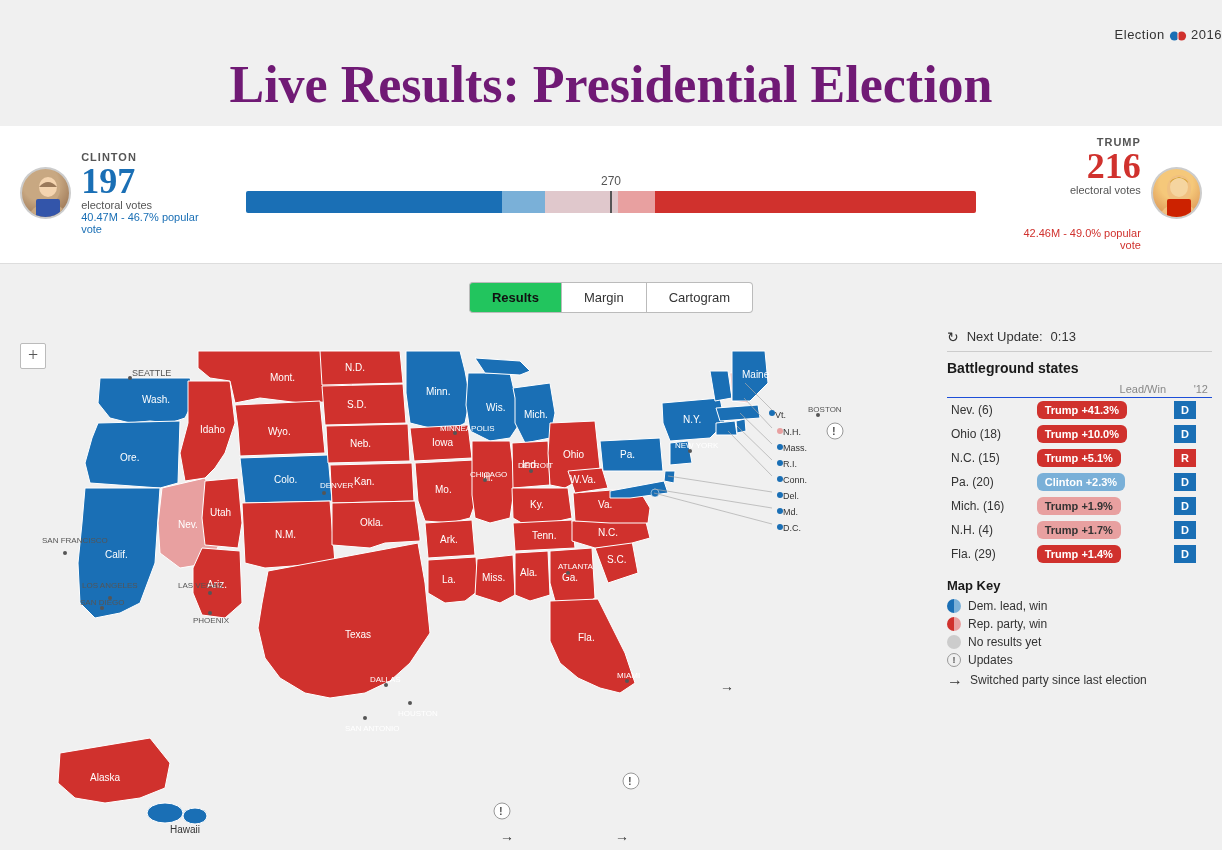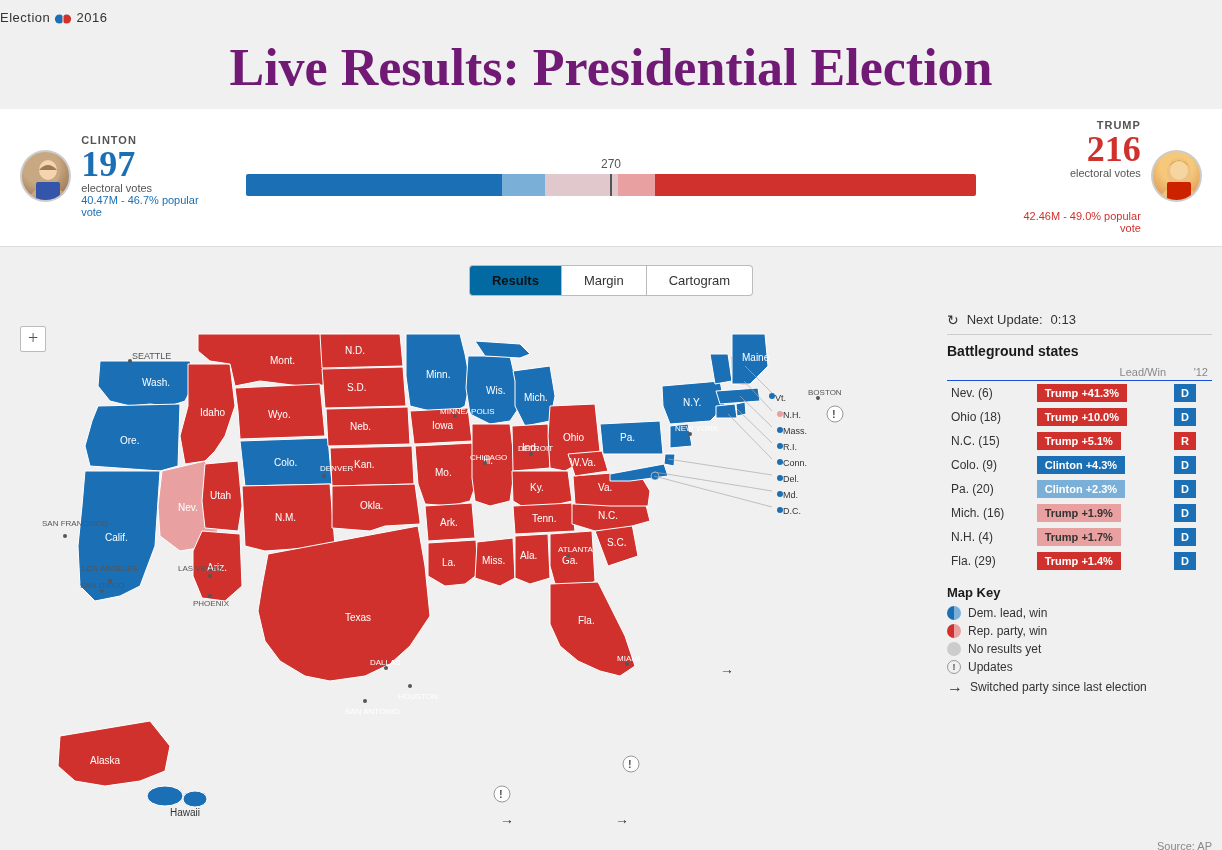--- a/index.html
+++ b/index.html
@@ -5,22 +5,22 @@
     * { box-sizing: border-box; margin: 0; padding: 0; }
     body {
       font-family: 'Georgia', serif;
       background: #f0f0f0;
       width: 1222px;
       min-height: 850px;
       overflow-x: hidden;
     }
     .top-bar {
       background: #f0f0f0;
-      text-align: left;
-      padding: 8px 0 0 0;
+      text-align: right;
+      padding: 25px 0 0 0;
     }
     .election-title-small {
       font-size: 13px;
       color: #333;
       font-family: Arial, sans-serif;
       letter-spacing: 0.5px;
     }
     .election-icon {
       display: inline-block;
       width: 18px;
@@ -154,21 +154,21 @@
       border: 1px solid #bbb;
       background: white;
       font-size: 13px;
       font-family: Arial, sans-serif;
       cursor: pointer;
       color: #333;
     }
     .tab-btn:first-child { border-radius: 4px 0 0 4px; border-right: none; }
     .tab-btn:last-child { border-radius: 0 4px 4px 0; border-left: none; }
     .tab-btn.active {
-      background: #0369a1;
+      background: #22c55e;
       font-weight: bold;
       color: #111;
     }
     .main-content {
       display: flex;
       gap: 0;
       padding: 0 10px 10px 10px;
     }
     .map-section {
       flex: 1;
@@ -235,21 +235,21 @@
       padding: 2px 4px;
       border-bottom: 1px solid #1d4ed8;
     }
     .bg-table th:first-child { text-align: left; }
     .bg-table td {
       padding: 3px 4px;
       vertical-align: middle;
     }
     .state-name { color: #333; font-size: 12px; }
     .lead-bar {
-      border-radius: 0;
+      border-radius: 6px;
       padding: 3px 8px;
       text-align: center;
       font-size: 11px;
       font-weight: bold;
       color: white;
       white-space: nowrap;
     }
     .trump-lead { background: #d0312d; }
     .clinton-lead { background: #1a6fb5; }
     .clinton-light-lead { background: #7ab0d8; }
@@ -645,25 +645,20 @@
     <td><span class="state-name">Ohio (18)</span></td>
     <td><span class="lead-bar trump-lead">Trump +10.0%</span></td>
     <td><span class="year-12 y12-d">D</span></td>
   </tr>
           <tr>
     <td><span class="state-name">N.C. (15)</span></td>
     <td><span class="lead-bar trump-lead">Trump +5.1%</span></td>
     <td><span class="year-12 y12-r">R</span></td>
   </tr>
           <tr>
-    <td><span class="state-name">Colo. (9)</span></td>
-    <td><span class="lead-bar clinton-lead">Clinton +4.3%</span></td>
-    <td><span class="year-12 y12-d">D</span></td>
-  </tr>
-          <tr>
     <td><span class="state-name">Pa. (20)</span></td>
     <td><span class="lead-bar clinton-light-lead">Clinton +2.3%</span></td>
     <td><span class="year-12 y12-d">D</span></td>
   </tr>
           <tr>
     <td><span class="state-name">Mich. (16)</span></td>
     <td><span class="lead-bar trump-light-lead">Trump +1.9%</span></td>
     <td><span class="year-12 y12-d">D</span></td>
   </tr>
           <tr>

